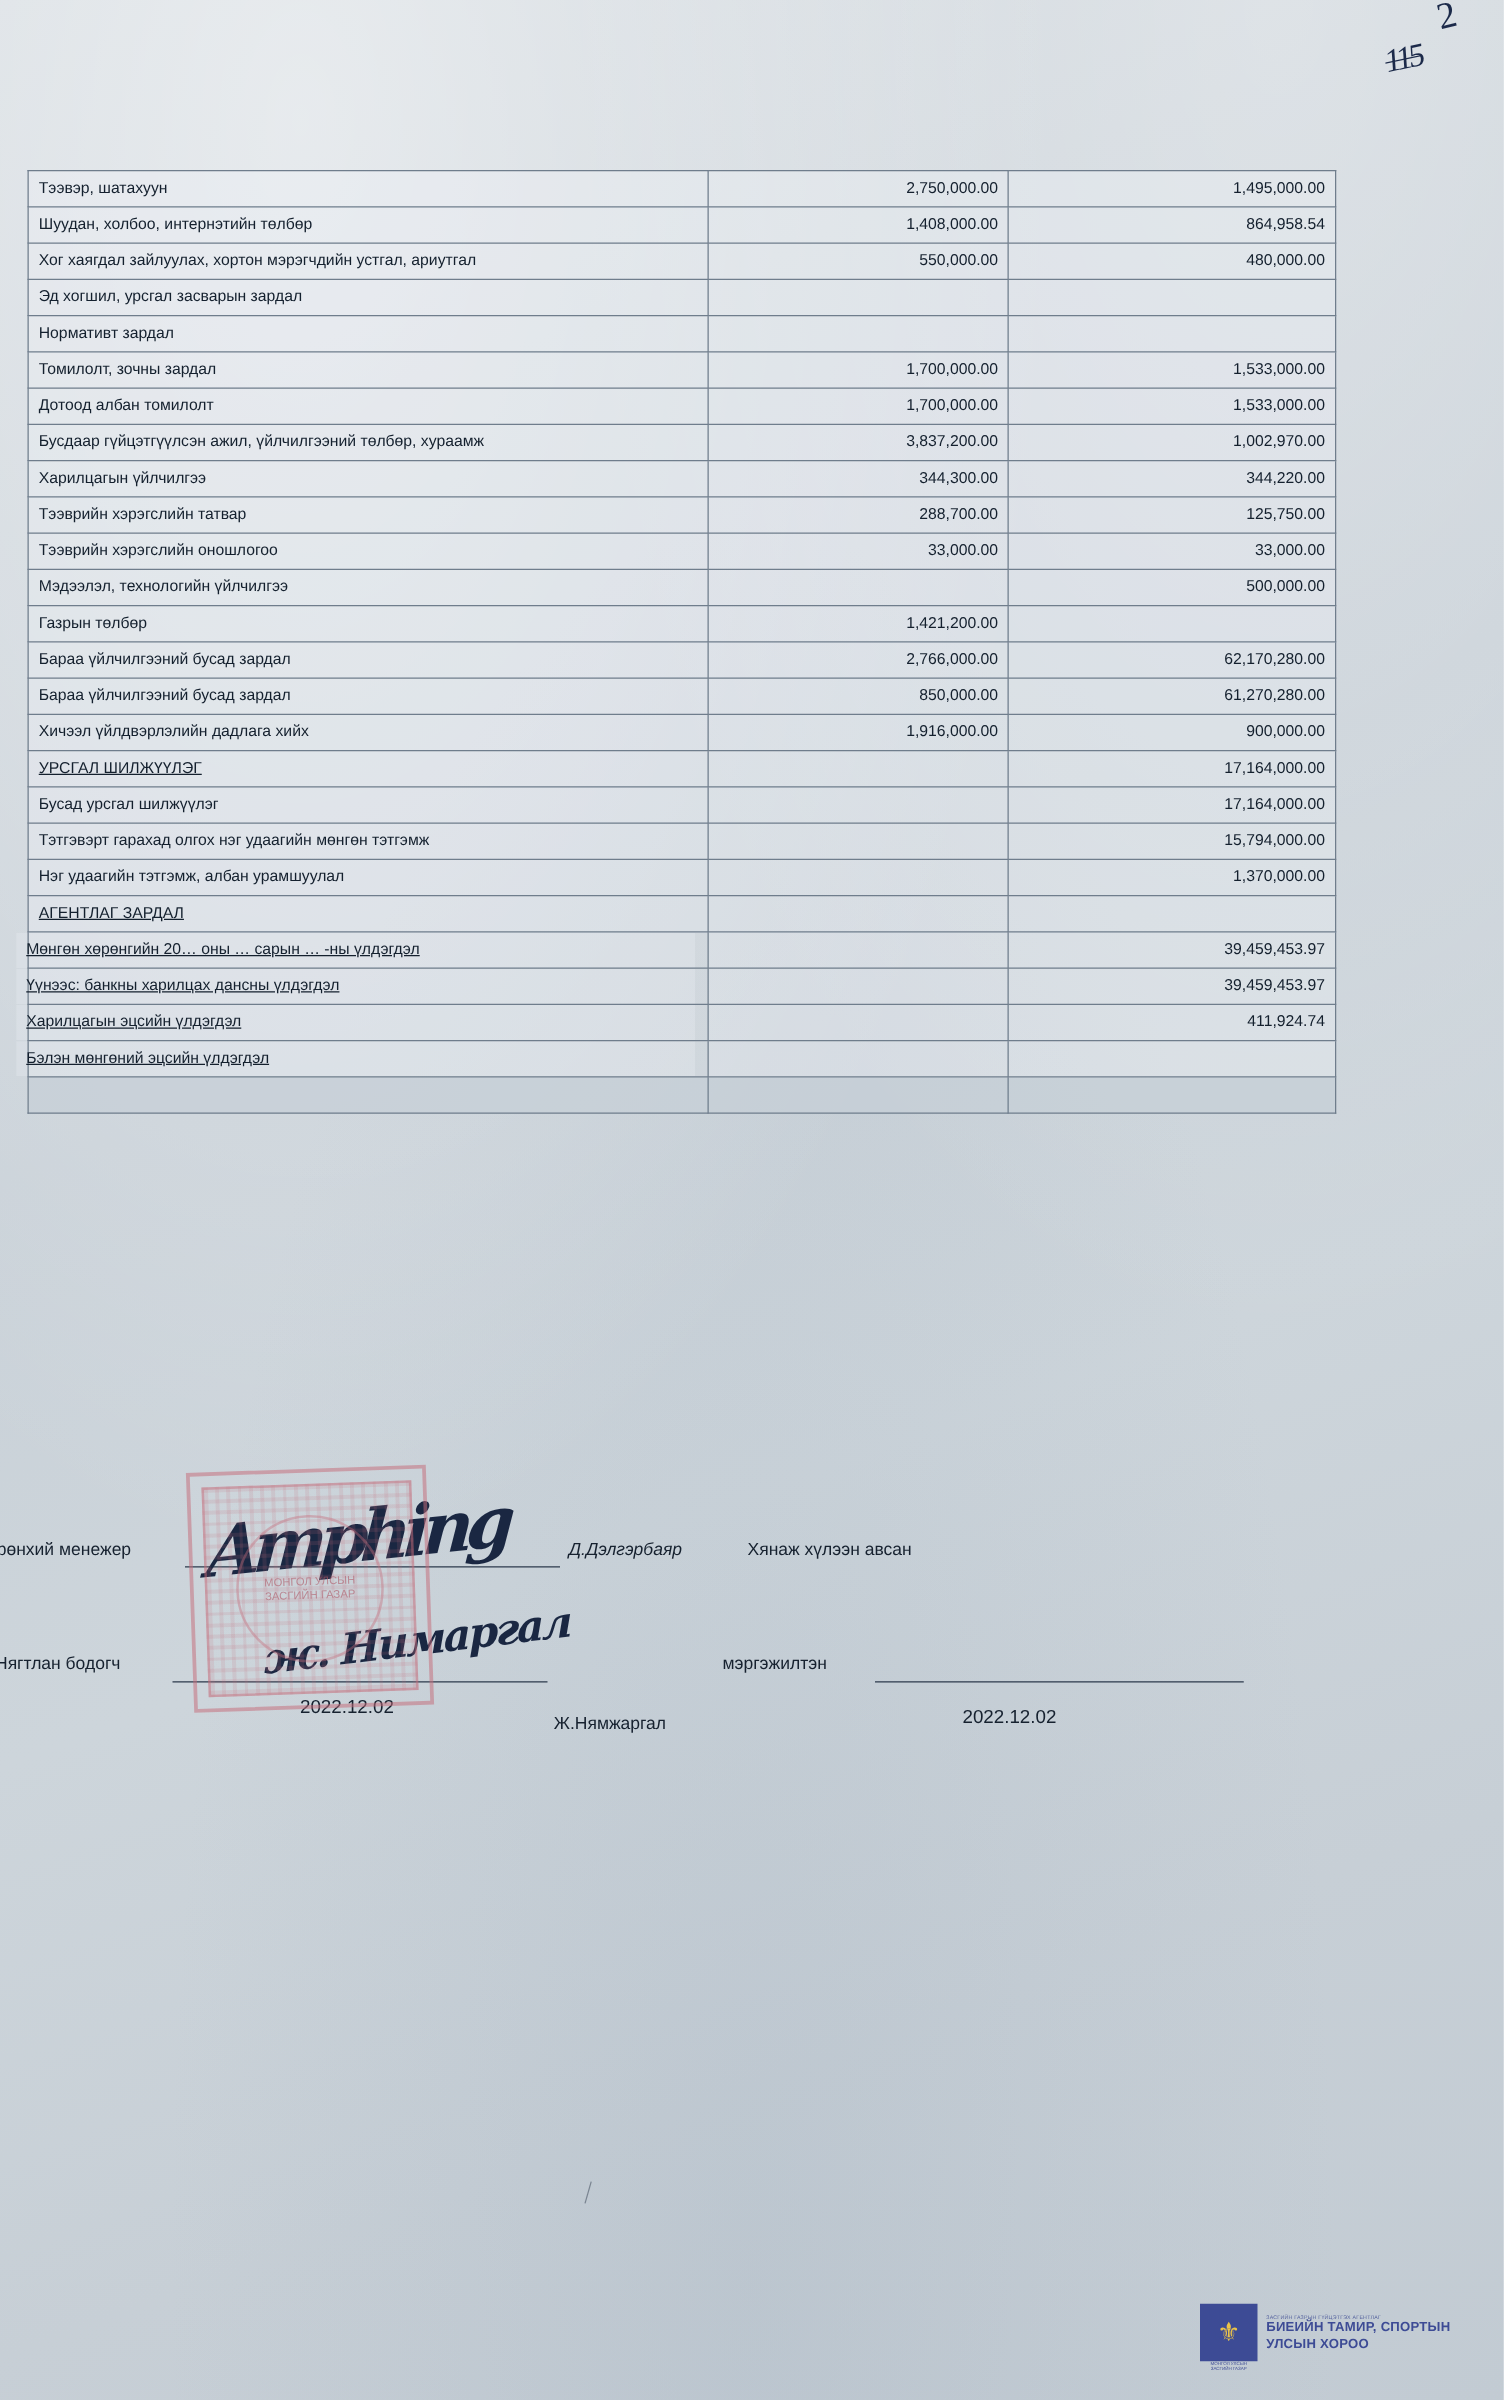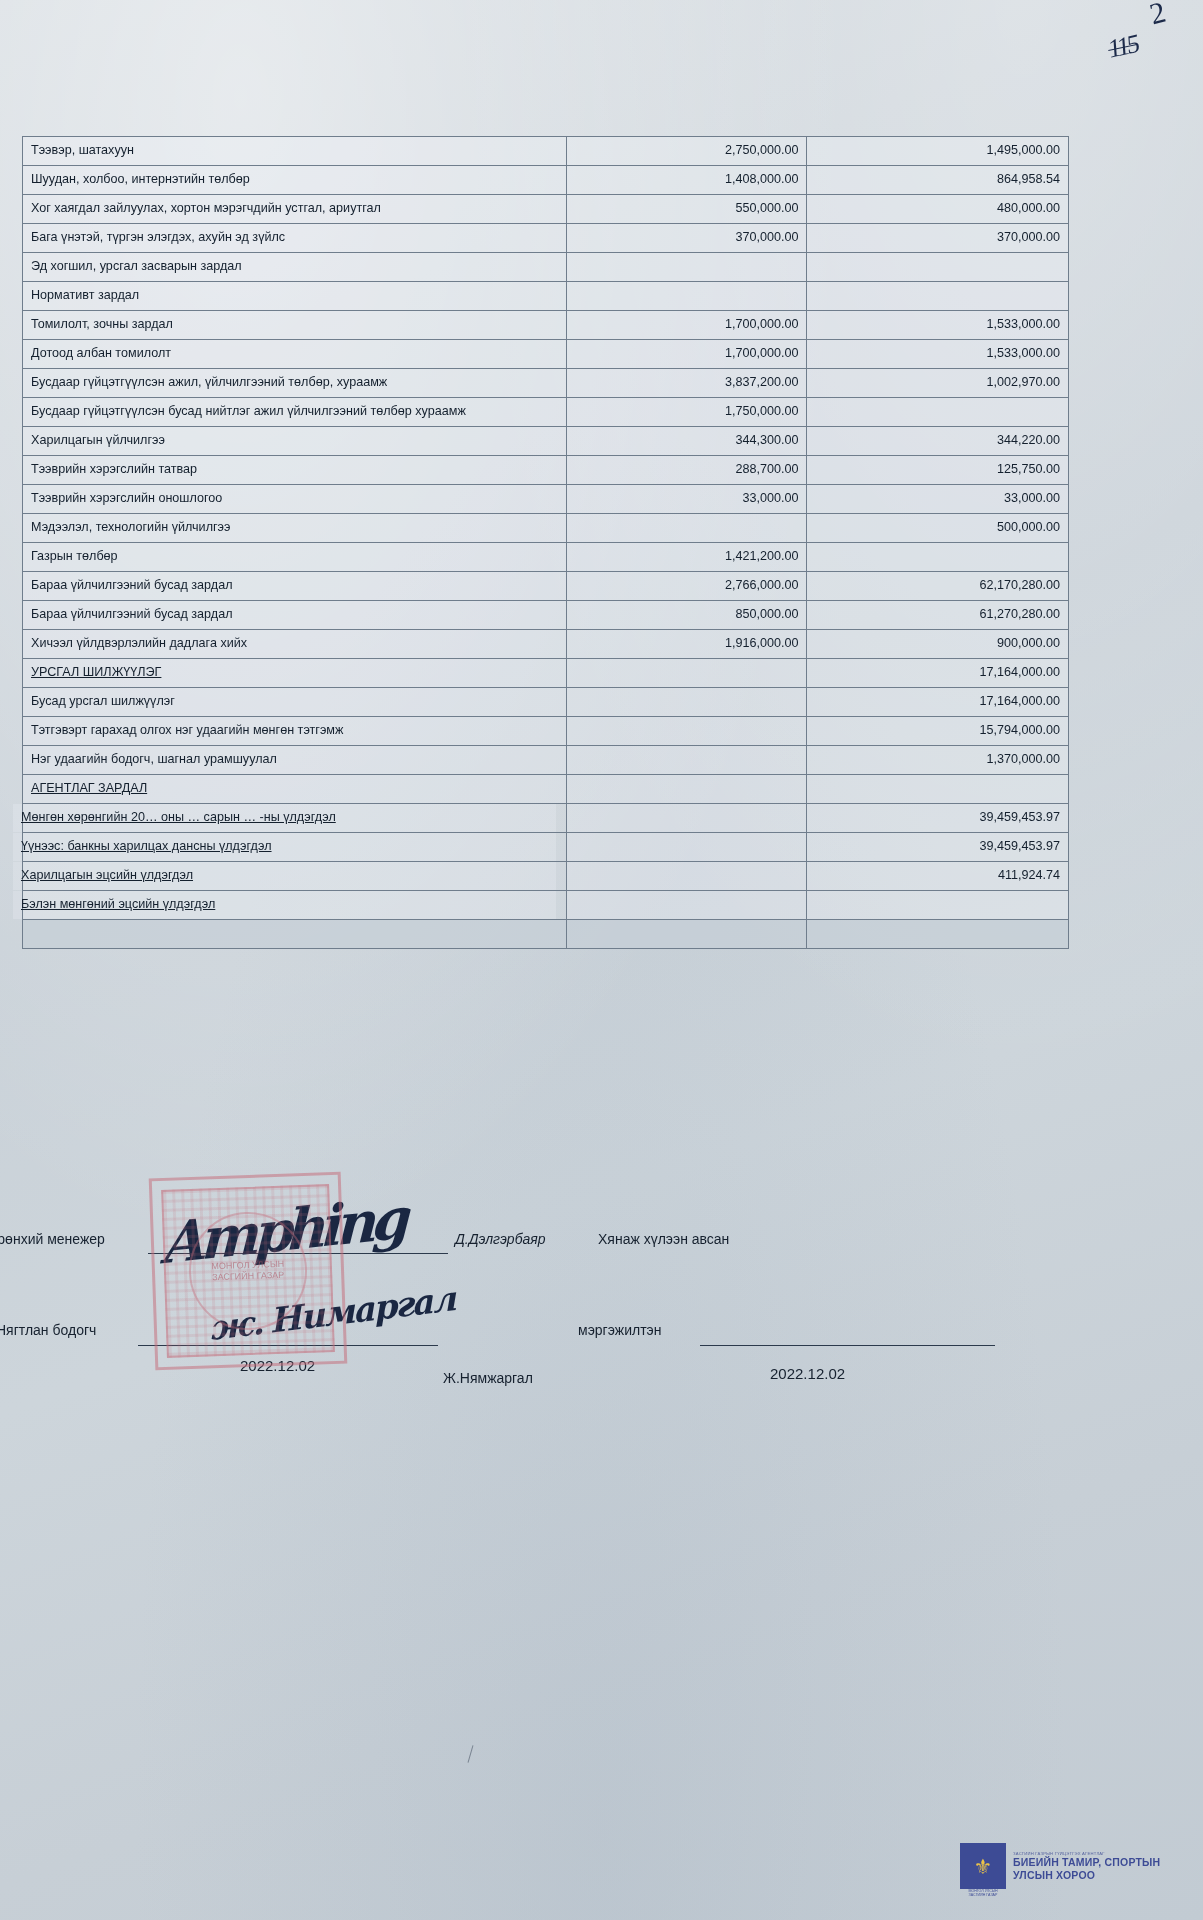--- a/index.html
+++ b/index.html
@@ -241,25 +241,20 @@
         <td class="c-name ind-2">Шуудан, холбоо, интернэтийн төлбөр</td>
         <td class="c-val1">1,408,000.00</td>
         <td class="c-val2">864,958.54</td>
       </tr>
       <tr class="tall">
         <td class="c-name ind-2">Хог хаягдал зайлуулах, хортон мэрэгчдийн устгал, ариутгал</td>
         <td class="c-val1">550,000.00</td>
         <td class="c-val2">480,000.00</td>
       </tr>
       <tr>
-        <td class="c-name ind-2">Бага үнэтэй, түргэн элэгдэх, ахуйн эд зүйлс</td>
-        <td class="c-val1">370,000.00</td>
-        <td class="c-val2">370,000.00</td>
-      </tr>
-      <tr>
         <td class="c-name ind-1">Эд хогшил, урсгал засварын зардал</td>
         <td class="c-val1"></td>
         <td class="c-val2"></td>
       </tr>
       <tr>
         <td class="c-name ind-1">Нормативт зардал</td>
         <td class="c-val1"></td>
         <td class="c-val2"></td>
       </tr>
       <tr>
@@ -270,25 +265,20 @@
       <tr>
         <td class="c-name ind-2">Дотоод албан томилолт</td>
         <td class="c-val1">1,700,000.00</td>
         <td class="c-val2">1,533,000.00</td>
       </tr>
       <tr class="tall">
         <td class="c-name ind-1">Бусдаар гүйцэтгүүлсэн ажил, үйлчилгээний төлбөр, хураамж</td>
         <td class="c-val1">3,837,200.00</td>
         <td class="c-val2">1,002,970.00</td>
       </tr>
-      <tr class="xtall">
-        <td class="c-name ind-2">Бусдаар гүйцэтгүүлсэн бусад нийтлэг ажил үйлчилгээний төлбөр хураамж</td>
-        <td class="c-val1">1,750,000.00</td>
-        <td class="c-val2"></td>
-      </tr>
       <tr>
         <td class="c-name ind-2">Харилцагын үйлчилгээ</td>
         <td class="c-val1">344,300.00</td>
         <td class="c-val2">344,220.00</td>
       </tr>
       <tr>
         <td class="c-name ind-2">Тээврийн хэрэгслийн татвар</td>
         <td class="c-val1">288,700.00</td>
         <td class="c-val2">125,750.00</td>
       </tr>
@@ -331,21 +321,21 @@
         <td class="c-name ind-1">Бусад урсгал шилжүүлэг</td>
         <td class="c-val1"></td>
         <td class="c-val2">17,164,000.00</td>
       </tr>
       <tr class="tall">
         <td class="c-name ind-2">Тэтгэвэрт гарахад олгох нэг удаагийн мөнгөн тэтгэмж</td>
         <td class="c-val1"></td>
         <td class="c-val2">15,794,000.00</td>
       </tr>
       <tr>
-        <td class="c-name ind-2">Нэг удаагийн бодогч, шагнал урамшуулал</td>
+        <td class="c-name ind-2">Нэг удаагийн тэтгэмж, албан урамшуулал</td>
         <td class="c-val1"></td>
         <td class="c-val2">1,370,000.00</td>
       </tr>
       <tr>
         <td class="c-name ind-0">АГЕНТЛАГ ЗАРДАЛ</td>
         <td class="c-val1"></td>
         <td class="c-val2"></td>
       </tr>
       <tr class="tall">
         <td class="c-name ind-0 shift-left">Мөнгөн хөрөнгийн 20… оны … сарын … -ны үлдэгдэл</td>

